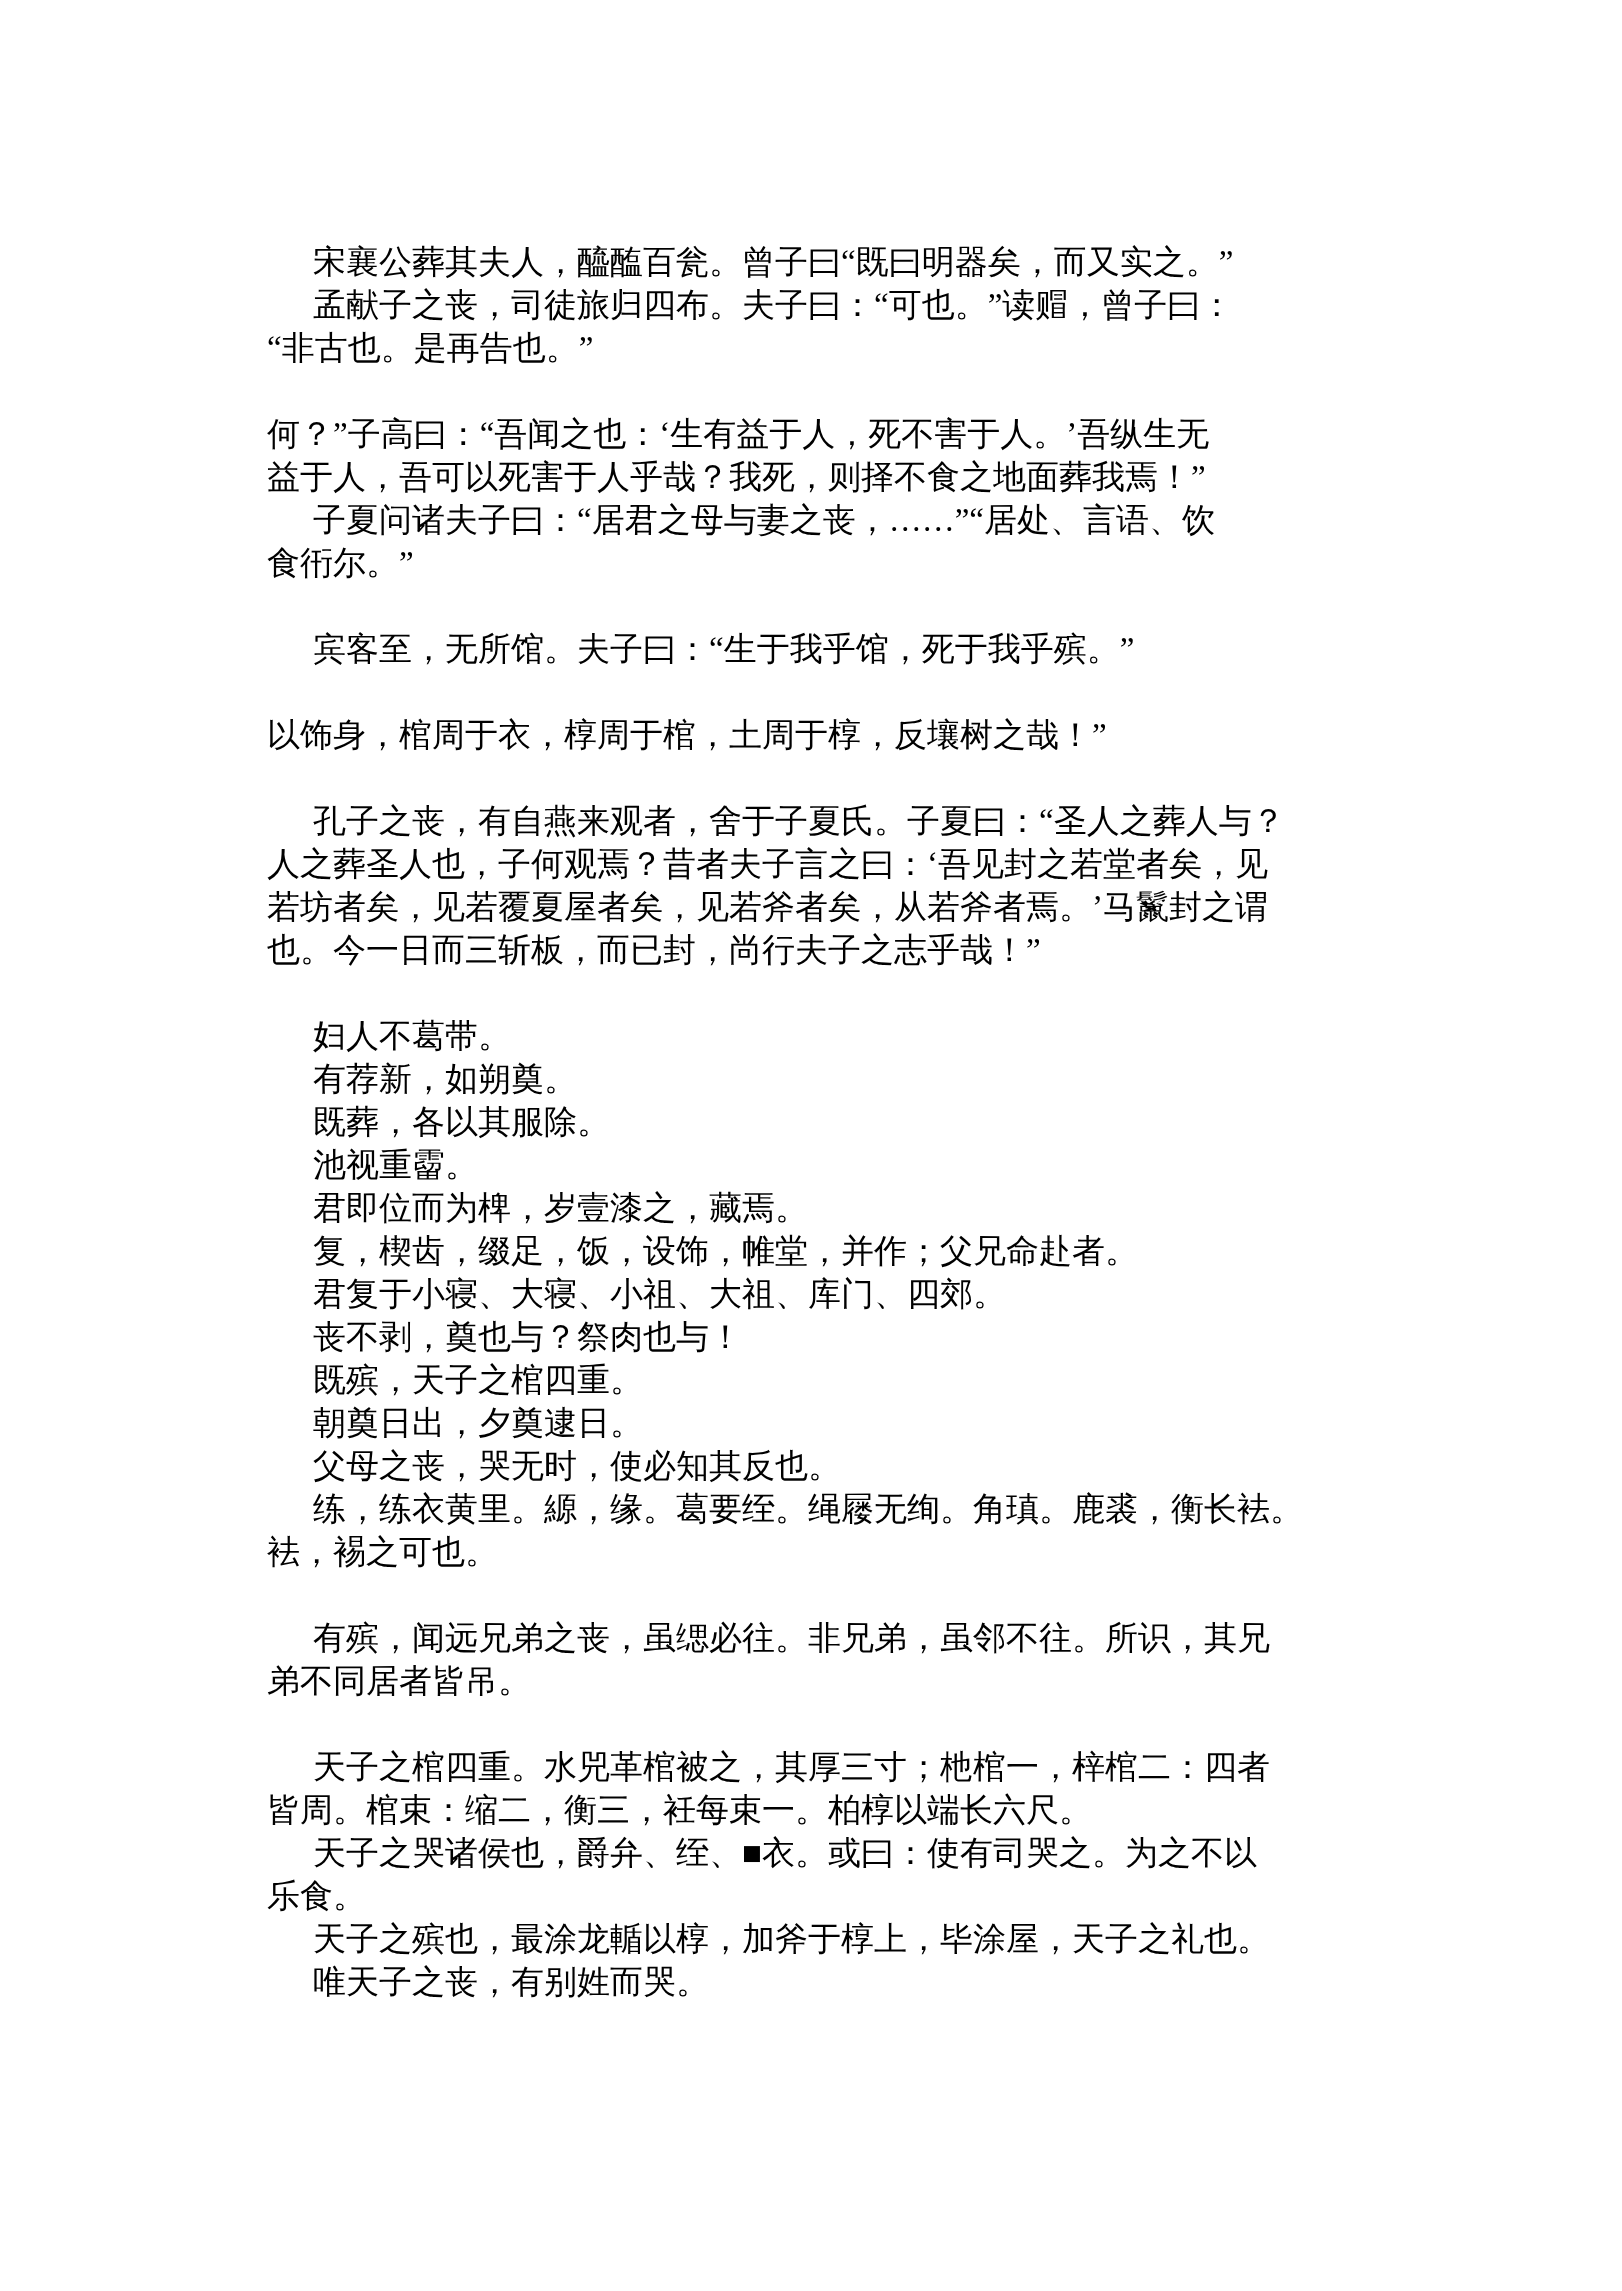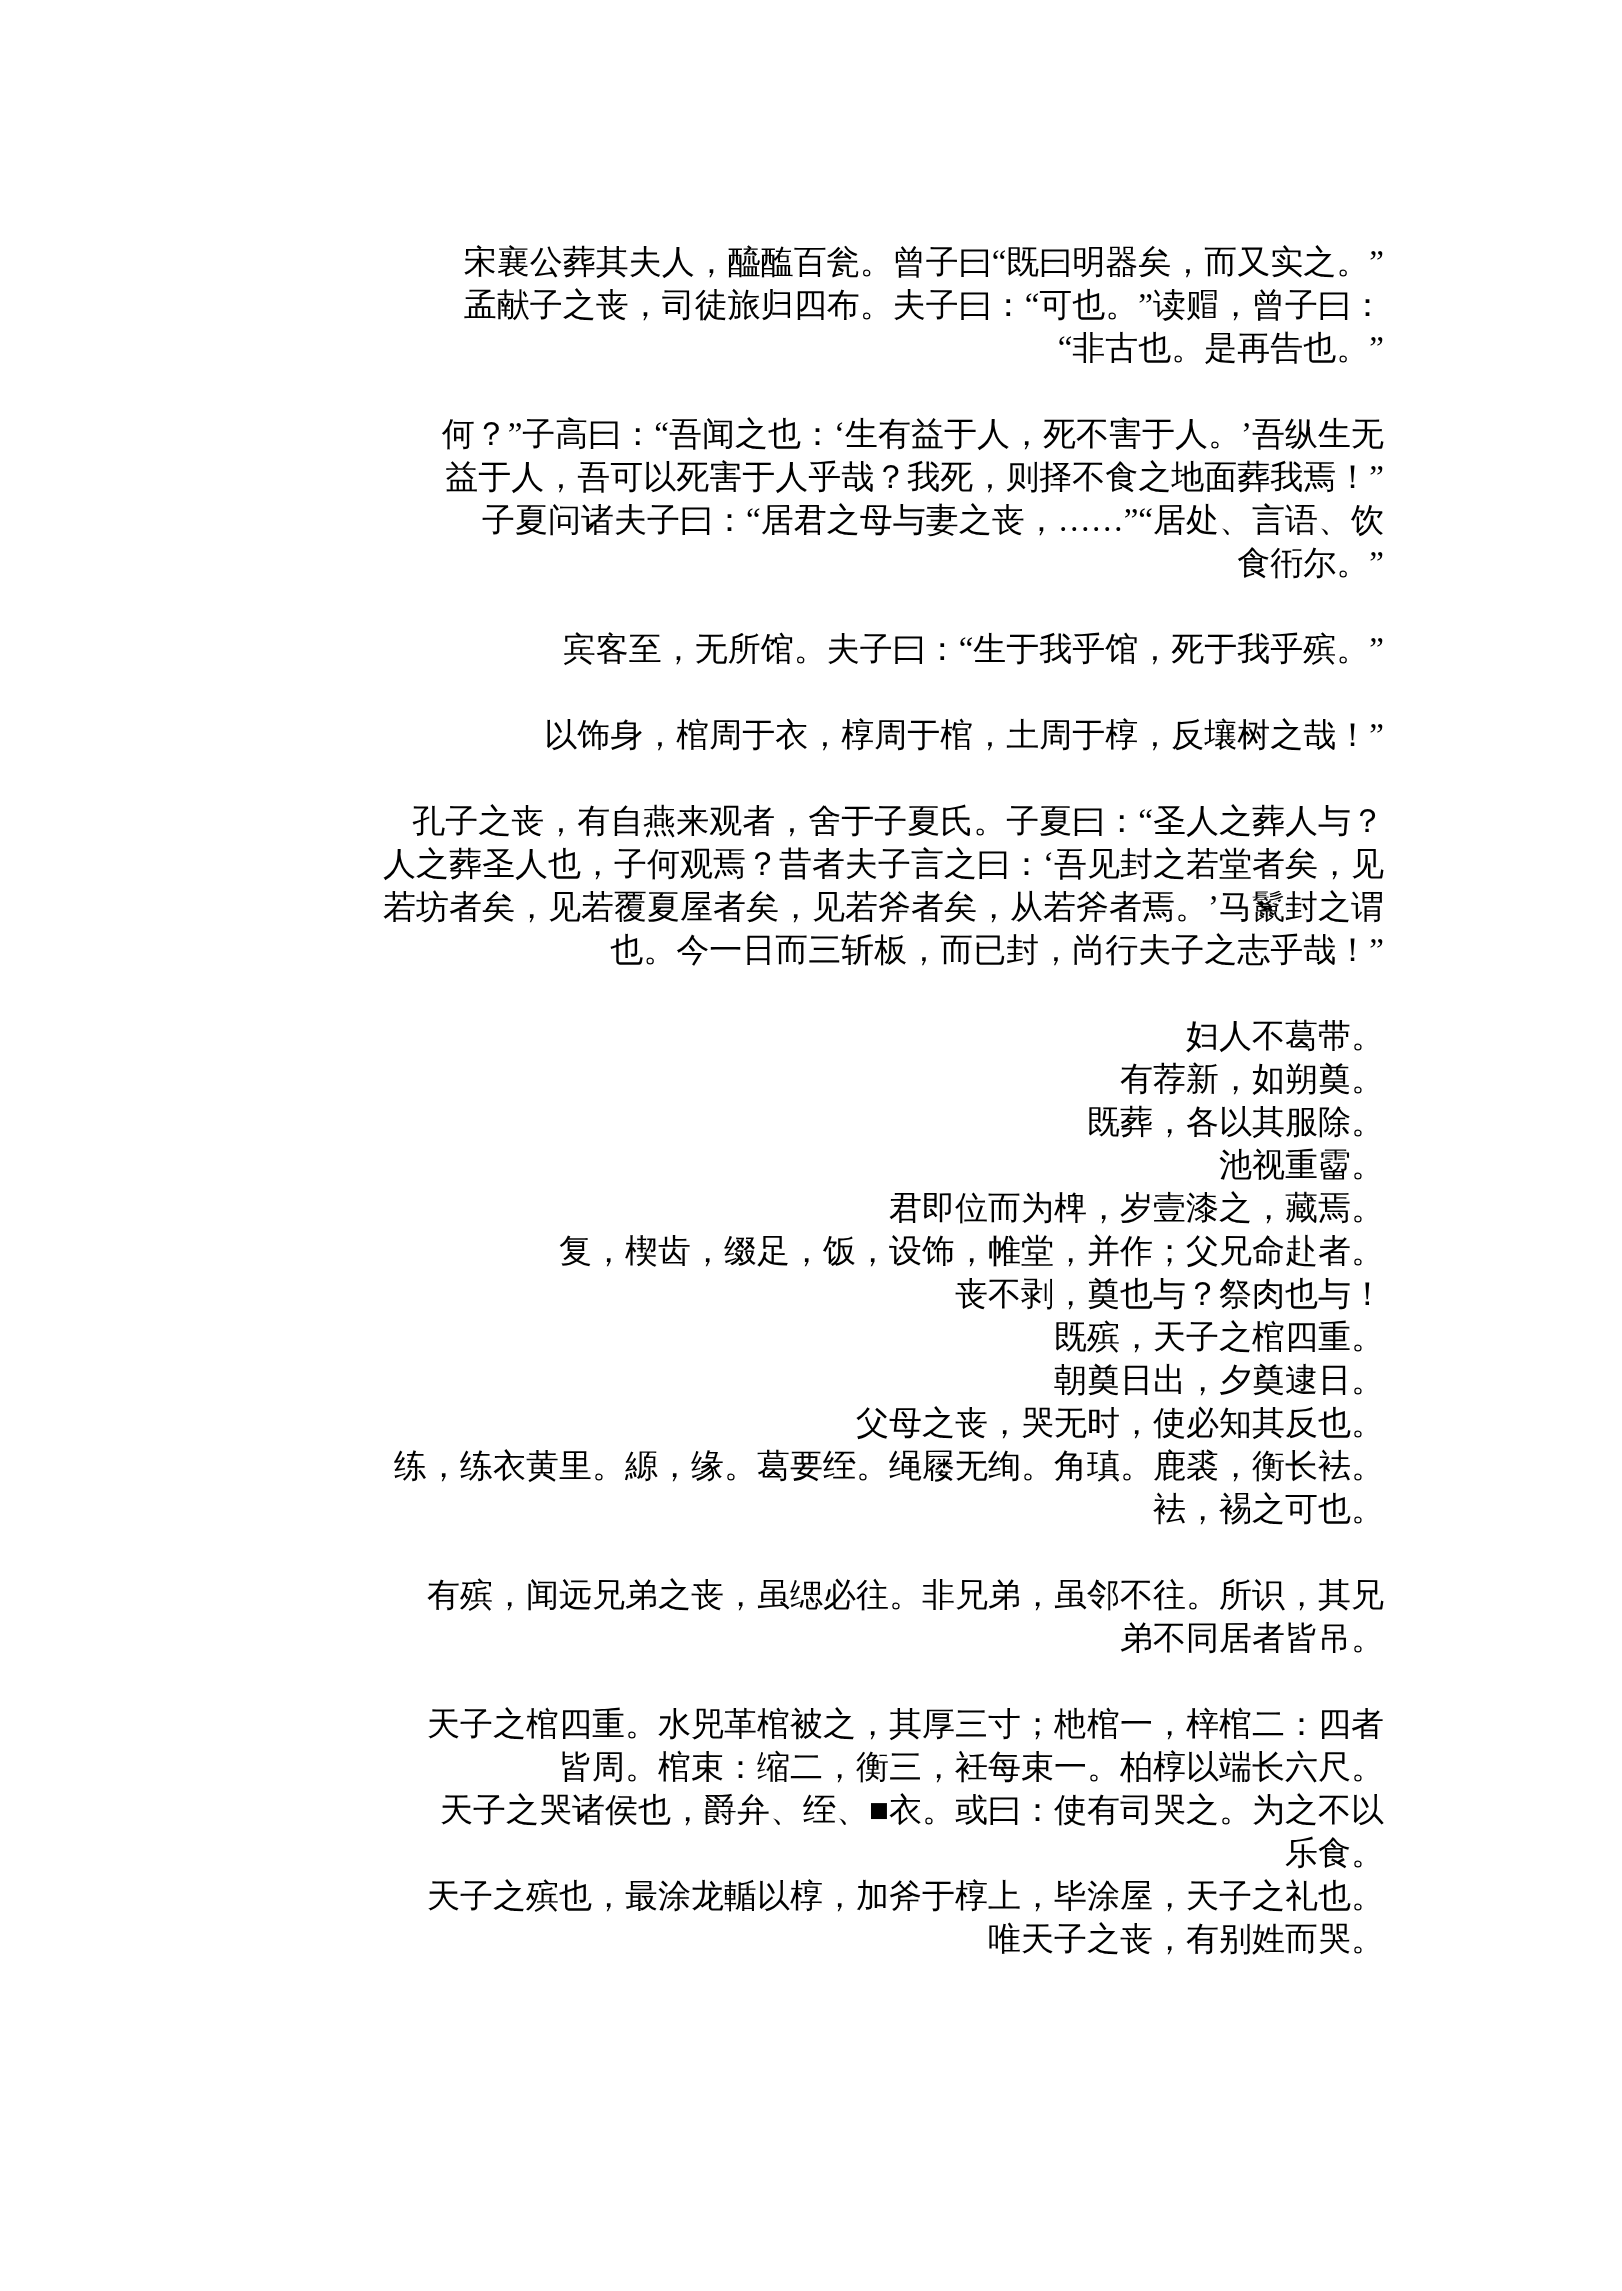--- a/index.html
+++ b/index.html
@@ -6,21 +6,20 @@
     margin: 0;
     padding: 0;
     background: #ffffff;
   }
   .page {
     position: relative;
     width: 1622px;
     height: 2292px;
     background: #ffffff;
     overflow: hidden;
-    text-align: right;
   }
   .text-block {
     position: absolute;
     left: 267px;
     top: 241px;
     width: 1117px;
     font-family: "Liberation Serif", "DejaVu Serif", serif;
     font-size: 33px;
     line-height: 43px;
     color: #000000;
@@ -59,20 +58,21 @@
       <div class="line">人之葬圣人也，子何观焉？昔者夫子言之曰：‘吾见封之若堂者矣，见</div>
       <div class="line">若坊者矣，见若覆夏屋者矣，见若斧者矣，从若斧者焉。’马鬣封之谓</div>
       <div class="line">也。今一日而三斩板，而已封，尚行夫子之志乎哉！”</div>
       <div class="line blank">&nbsp;</div>
       <div class="line indent">妇人不葛带。</div>
       <div class="line indent">有荐新，如朔奠。</div>
       <div class="line indent">既葬，各以其服除。</div>
       <div class="line indent">池视重霤。</div>
       <div class="line indent">君即位而为椑，岁壹漆之，藏焉。</div>
       <div class="line indent">复，楔齿，缀足，饭，设饰，帷堂，并作；父兄命赴者。</div>
+      <div class="line indent">君复于小寝、大寝、小祖、大祖、库门、四郊。</div>
       <div class="line indent">丧不剥，奠也与？祭肉也与！</div>
       <div class="line indent">既殡，天子之棺四重。</div>
       <div class="line indent">朝奠日出，夕奠逮日。</div>
       <div class="line indent">父母之丧，哭无时，使必知其反也。</div>
       <div class="line indent">练，练衣黄里。縓，缘。葛要绖。绳屦无绚。角瑱。鹿裘，衡长袪。</div>
       <div class="line">袪，裼之可也。</div>
       <div class="line blank">&nbsp;</div>
       <div class="line indent">有殡，闻远兄弟之丧，虽缌必往。非兄弟，虽邻不往。所识，其兄</div>
       <div class="line">弟不同居者皆吊。</div>
       <div class="line blank">&nbsp;</div>

